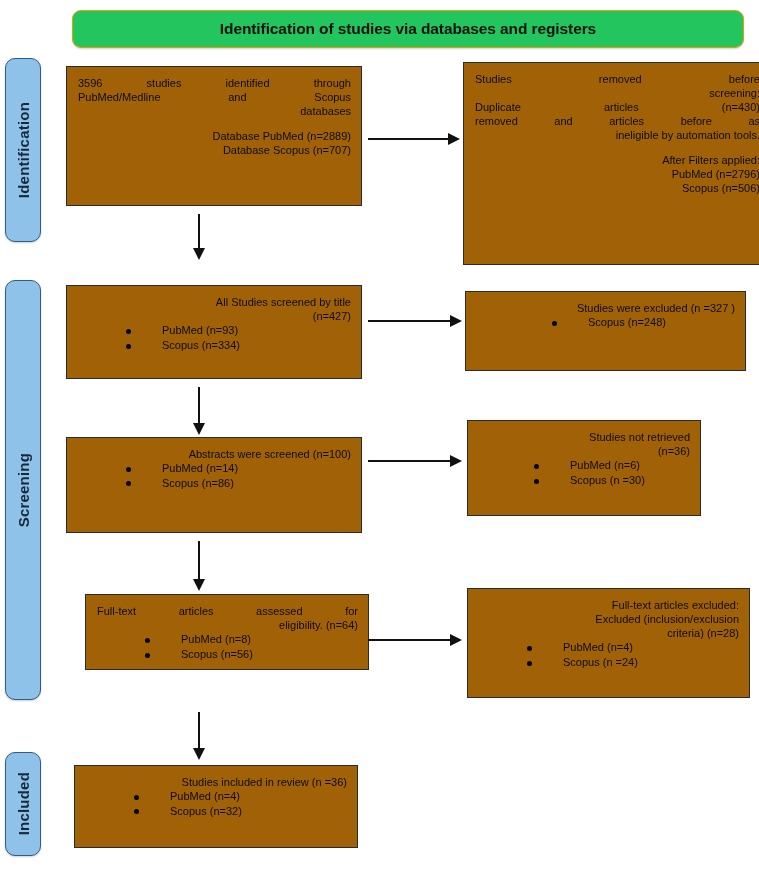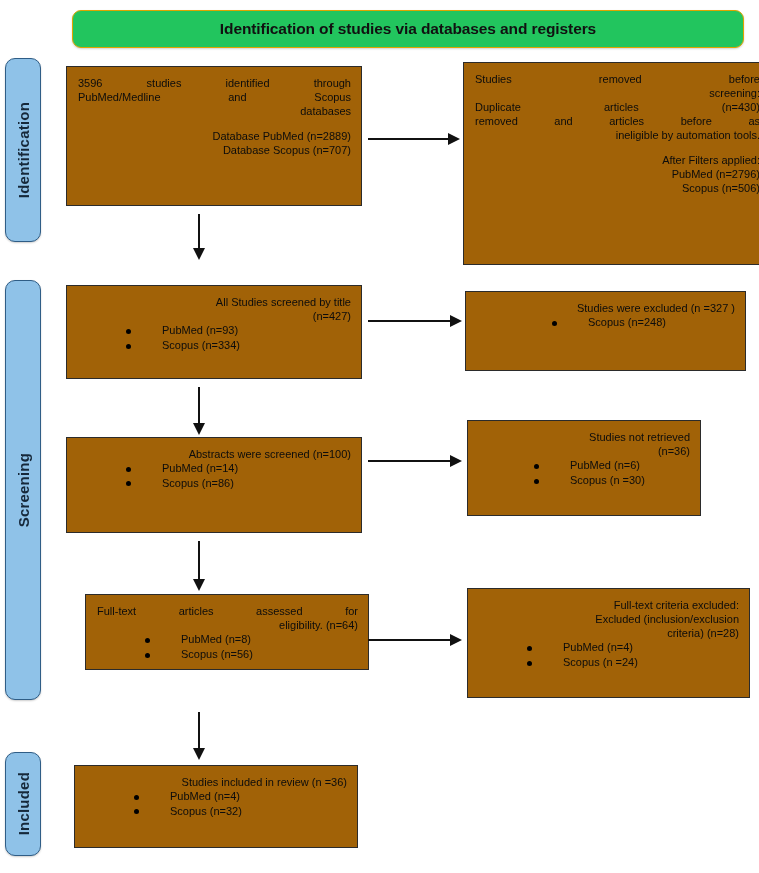--- a/index.html
+++ b/index.html
@@ -244,21 +244,21 @@
   <div class="pbox" style="left:85px;top:594px;width:284px;height:76px;">
     <p class="just">Full-text articles assessed for</p>
     <p class="nojust">eligibility. (n=64)</p>
     <ul class="blist">
       <li>PubMed (n=8)</li>
       <li>Scopus  (n=56)</li>
     </ul>
   </div>
 
   <div class="pbox" style="left:467px;top:588px;width:283px;height:110px;">
-    <p class="nojust">Full-text criteria excluded:</p>
+    <p class="nojust">Full-text articles excluded:</p>
     <p class="nojust">Excluded (inclusion/exclusion</p>
     <p class="nojust">criteria) (n=28)</p>
     <ul class="blist">
       <li>PubMed (n=4)</li>
       <li>Scopus  (n =24)</li>
     </ul>
   </div>
 
   <div class="arrow-h" style="left:368px;top:634px;width:94px;">
     <div class="shaft" style="width:82px;"></div>

